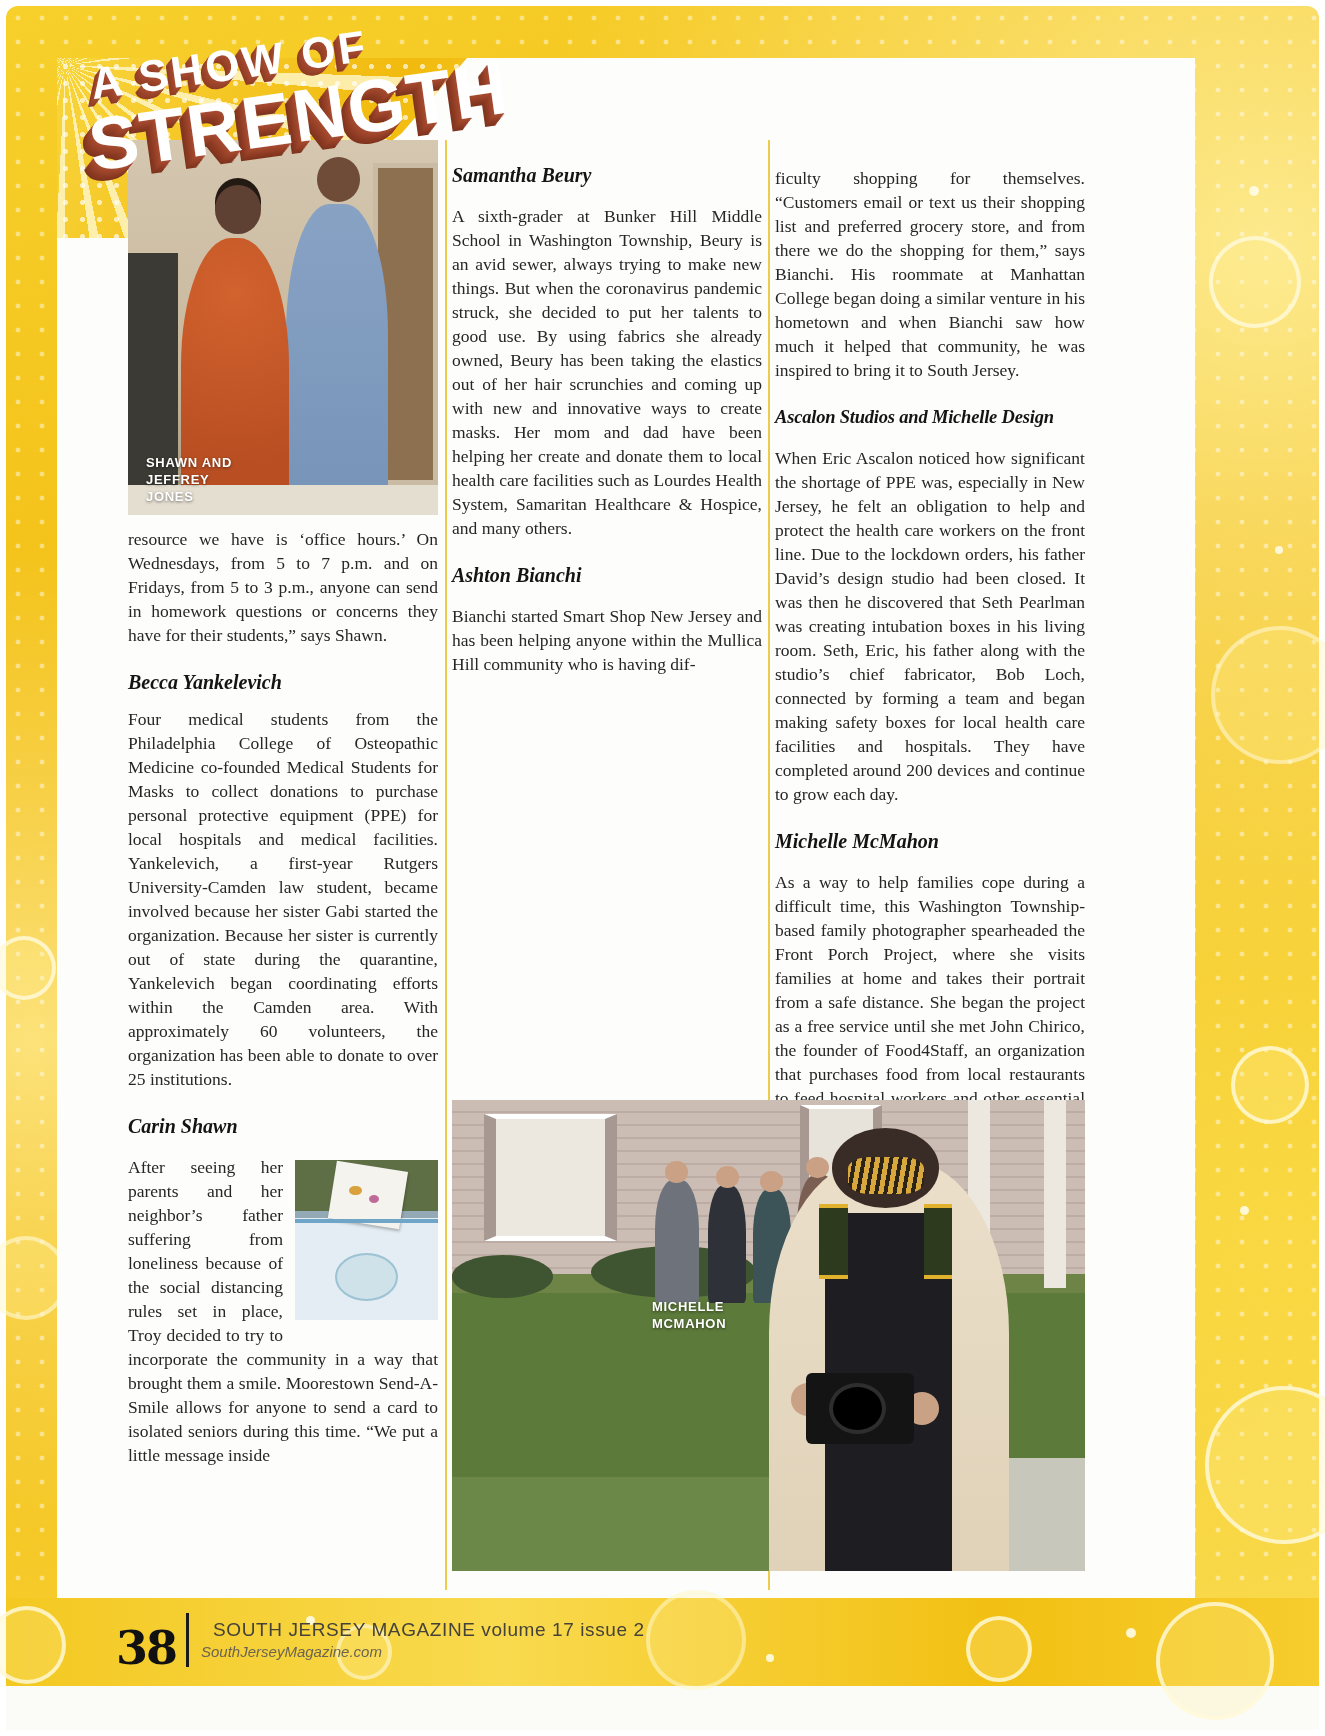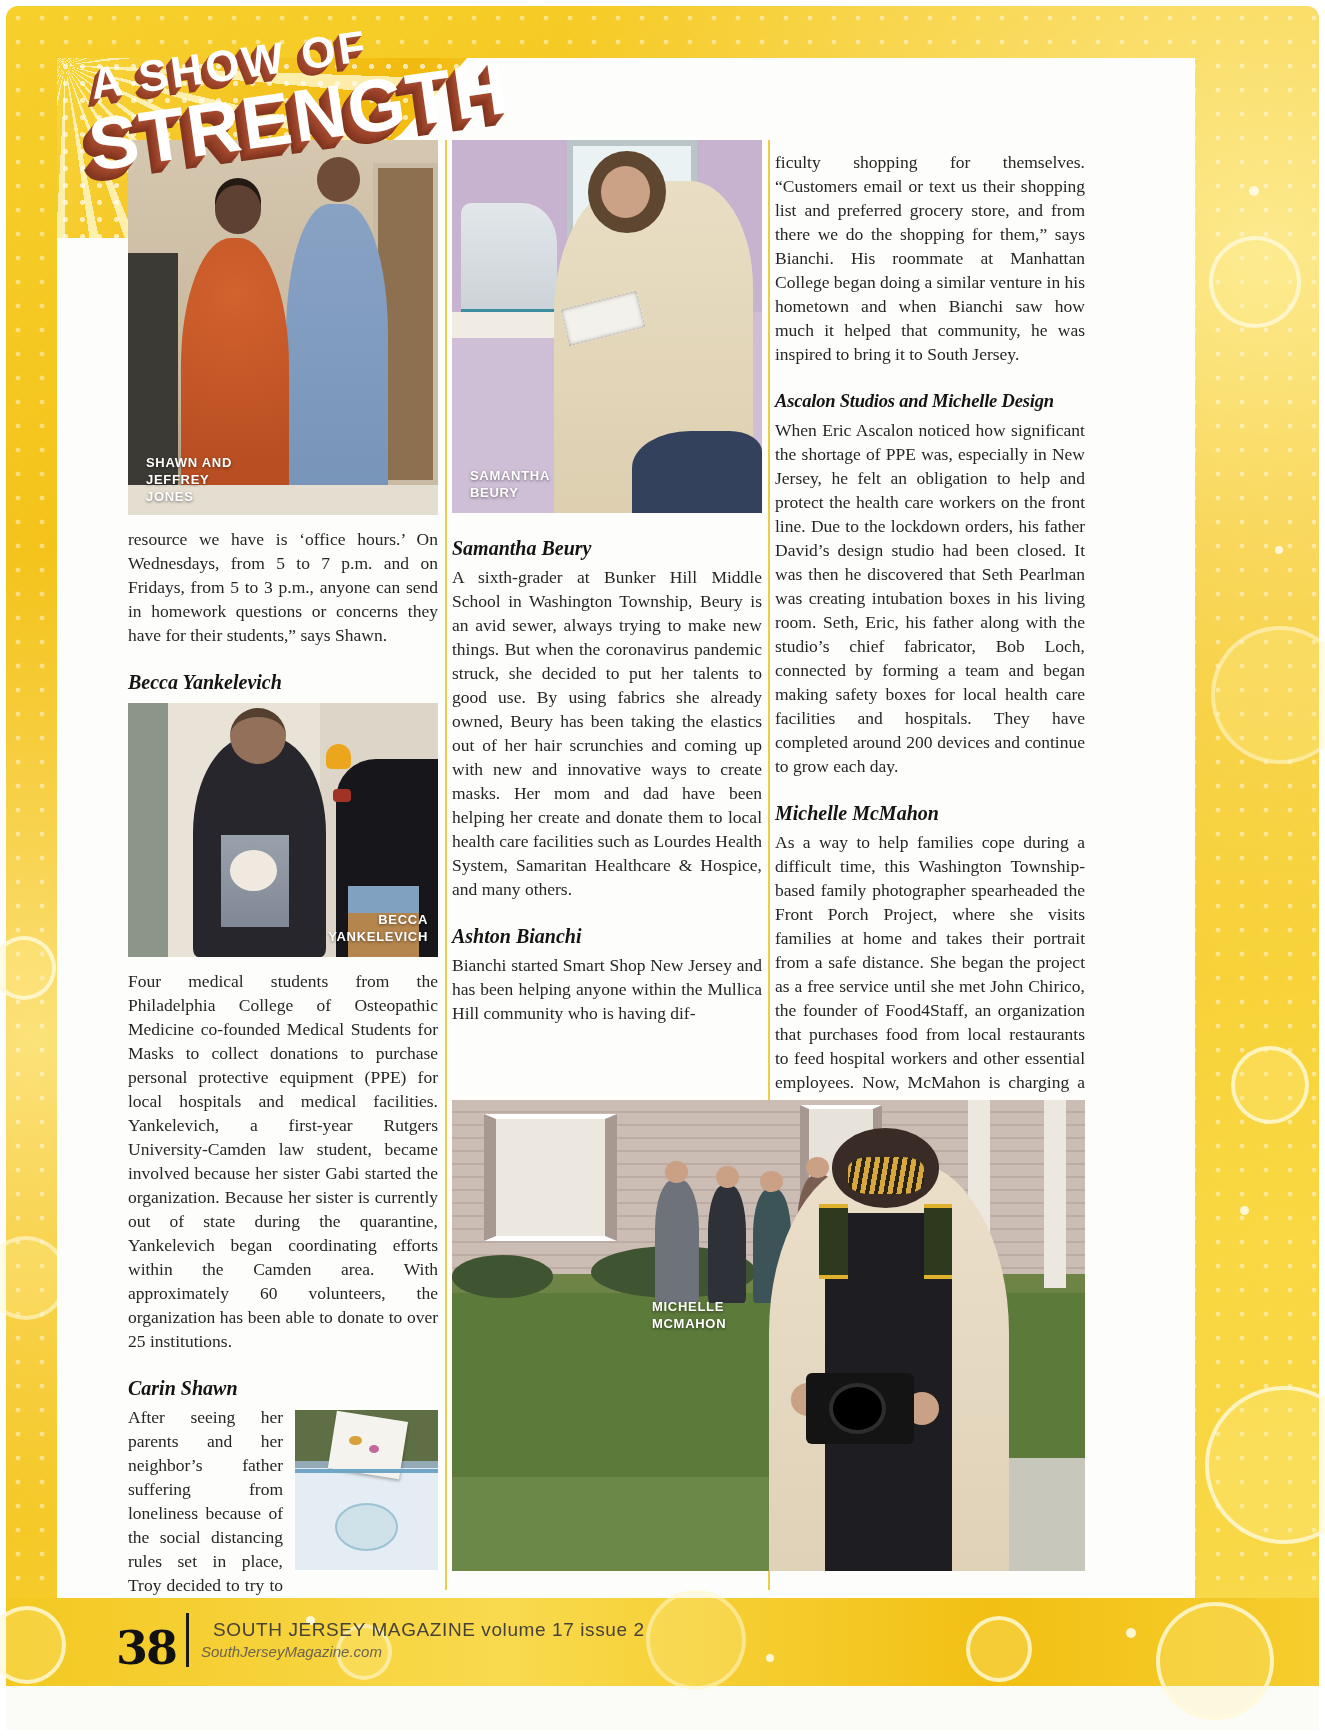--- a/index.html
+++ b/index.html
@@ -46,21 +46,21 @@
 
   
   .col{position:absolute;width:310px;z-index:3;}
   .col1{left:128px;top:140px;}
   .col2{left:452px;top:140px;}
   .col3{left:775px;top:150px;}
   .divider{position:absolute;top:140px;width:2px;height:1450px;background:#eecb4b;z-index:2;}
   .d1{left:445px;} .d2{left:768px;}
 
   .body-text{font:17.5px/24px "Liberation Serif",serif;color:#262626;
-    text-align:justify;margin:0 0 0 0;}
+    text-align:justify;margin:16px 0 0 0;}
   .section-heading{font:italic 700 20px/26px "Liberation Serif",serif;color:#141414;
     margin:22px 0 4px 0;}
   .section-heading.long{font-size:18.5px;letter-spacing:-0.2px;}
   .mt12{margin-top:12px;}
 
   
   .photo{position:relative;overflow:hidden;}
   .photo-caption{position:absolute;font:700 13px/17px "Liberation Sans",sans-serif;
     color:#ffffff;letter-spacing:.7px;white-space:pre-line;
     text-shadow:0 1px 3px rgba(0,0,0,.5);z-index:5;}
@@ -203,62 +203,38 @@
     <div class="p1-table"></div>
     <div class="photo-caption" style="left:18px;bottom:10px;">SHAWN AND
 JEFFREY
 JONES</div>
   </div>
 
   <p class="body-text mt12">resource we have is ‘office hours.’ On Wednesdays, from 5 to 7 p.m. and on Fridays, from 5 to 3 p.m., anyone can send in homework questions or concerns they have for their students,” says Shawn.</p>
 
   <h3 class="section-heading">Becca Yankelevich</h3>
 
-  <div class="photo photo2">
-    <div class="p2-trunk"></div>
-    <div class="p2-tail"></div>
-    <div class="p2-shovel"></div>
-    <div class="p2-person"></div>
-    <div class="p2-head"></div>
-    <div class="p2-box"></div>
-    <div class="p2-mask"></div>
-    <div class="p2-carton"></div>
-    <div class="photo-caption" style="right:10px;bottom:12px;text-align:right;">BECCA
-YANKELEVICH</div>
-  </div>
 
   <p class="body-text mt12">Four medical students from the Philadelphia College of Osteopathic Medicine co-founded Medical Students for Masks to collect donations to purchase personal protective equipment (PPE) for local hospitals and medical facilities. Yankelevich, a first-year Rutgers University-Camden law student, became involved because her sister Gabi started the organization. Because her sister is currently out of state during the quarantine, Yankelevich began coordinating efforts within the Camden area. With approximately 60 volunteers, the organization has been able to donate to over 25 institutions.</p>
 
   <h3 class="section-heading">Carin Shawn</h3>
 
   <div>
     <div class="photo photo3">
       <div class="p3-card"></div>
       <div class="p3-mark1"></div>
       <div class="p3-mark2"></div>
       <div class="p3-band"></div>
       <div class="p3-label"></div>
     </div>
     <p class="body-text">After seeing her parents and her neighbor’s father suffering from loneliness because of the social distancing rules set in place, Troy decided to try to incorporate the community in a way that brought them a smile. Moorestown Send-A-Smile allows for anyone to send a card to isolated seniors during this time. “We put a little message inside</p>
   </div>
 </div>
 
 <div class="col col2">
-  <div class="photo photo4">
-    <div class="p4-window"></div>
-    <div class="p4-machine"></div>
-    <div class="p4-desk"></div>
-    <div class="p4-girl"></div>
-    <div class="p4-hair"></div>
-    <div class="p4-face"></div>
-    <div class="p4-mask4"></div>
-    <div class="p4-pillow"></div>
-    <div class="photo-caption" style="left:18px;bottom:12px;">SAMANTHA
-BEURY</div>
-  </div>
 
 
   <h3 class="section-heading">Samantha Beury</h3>
   <p class="body-text">A sixth-grader at Bunker Hill Middle School in Washington Township, Beury is an avid sewer, always trying to make new things. But when the coronavirus pandemic struck, she decided to put her talents to good use. By using fabrics she already owned, Beury has been taking the elastics out of her hair scrunchies and coming up with new and innovative ways to create masks. Her mom and dad have been helping her create and donate them to local health care facilities such as Lourdes Health System, Samaritan Healthcare &amp; Hospice, and many others.</p>
 
   <h3 class="section-heading">Ashton Bianchi</h3>
   <p class="body-text">Bianchi started Smart Shop New Jersey and has been helping anyone within the Mullica Hill community who is having dif-</p>
 </div>
 
 <div class="col col3">

